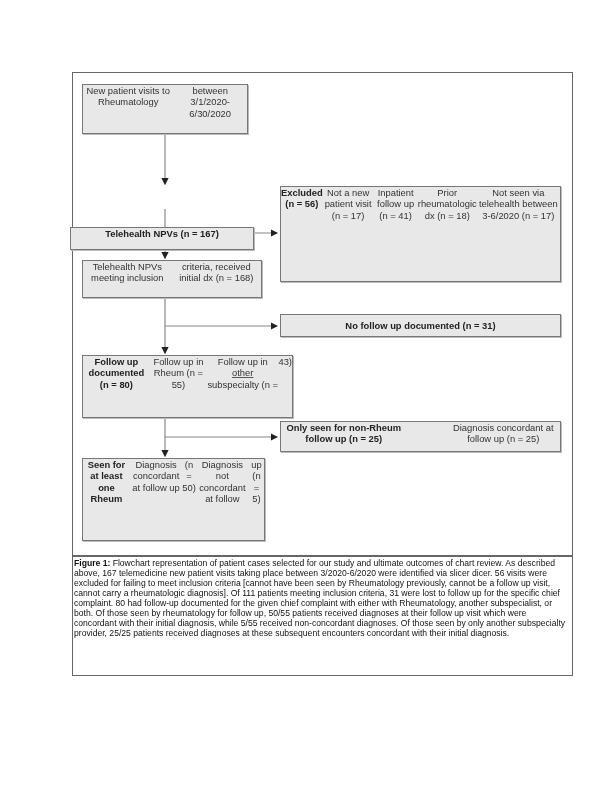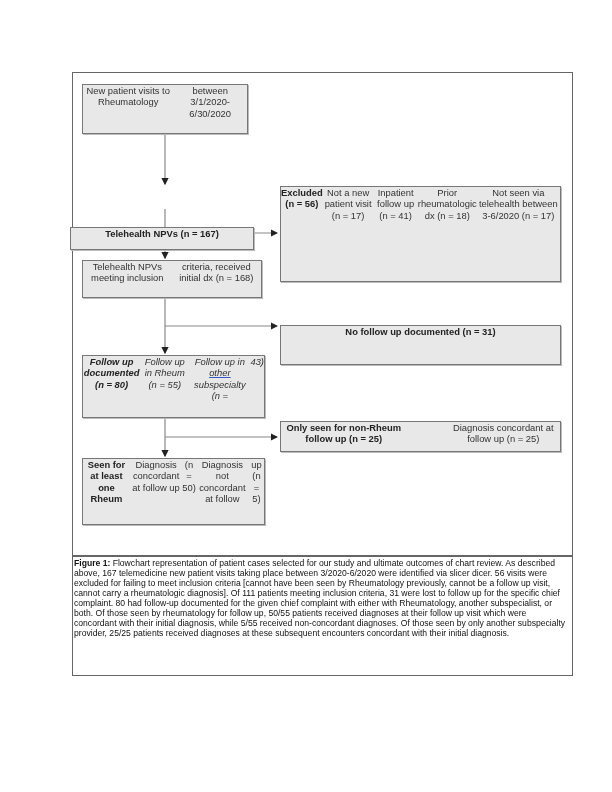--- a/index.html
+++ b/index.html
@@ -56,37 +56,37 @@
   <div>Inpatient follow up (n = 41)</div>
   <div>Prior rheumatologic dx (n = 18)</div>
   <div>Not seen via telehealth between 3-6/2020 (n = 17)</div>
 </div>
 
 <div class="box" style="left:82px; top:260px; width:180px; height:38px;justify-content:space-between;">
   <div>Telehealth NPVs meeting inclusion</div>
   <div>criteria, received initial dx (n = 168)</div>
 </div>
 
-<div class="box" style="left:280px; top:325px; width:281px; height:40px;">
+<div class="box" style="left:280px; top:314px; width:281px; height:23px;align-items:center;">
   <div class="bold">No follow up documented (n = 31)</div>
 </div>
 
-<div class="box" style="left:82px; top:355px; width:183px; height:63px;font-style:italic;">
+<div class="box" style="left:82px; top:355px; width:211px; height:63px;">
   <div class="bold">Follow up documented (n = 80)</div>
   <div>Follow up in Rheum (n = 55)</div>
   <div><span>Follow up in </span><span class="u">other</span><span> subspecialty (n =</span></div>
   <div>43)</div>
 </div>
 
 <div class="box" style="left:280px; top:421px; width:281px; height:31px;gap:40px;">
   <div class="bold">Only seen for non-Rheum follow up (n = 25)</div>
   <div>Diagnosis concordant at follow up (n = 25)</div>
 </div>
 
-<div class="box" style="left:82px; top:458px; width:183px; height:67px;">
+<div class="box" style="left:82px; top:458px; width:183px; height:83px;">
   <div class="bold">Seen for at least one Rheum</div>
   <div>Diagnosis concordant at follow up</div>
   <div>(n = 50)</div>
   <div>Diagnosis not concordant at follow</div>
   <div>up (n = 5)</div>
 </div>
 
 <div class="caption-box"><b>Figure 1:</b><span> Flowchart representation of patient cases selected for our study and ultimate outcomes of chart review. As described above, 167 telemedicine new patient visits taking place between 3/2020-6/2020 were identified via slicer dicer. 56 visits were excluded for failing to meet inclusion criteria [cannot have been seen by Rheumatology previously, cannot be a follow up visit, cannot carry a rheumatologic diagnosis]. Of 111 patients meeting inclusion criteria, 31 were lost to follow up for the specific chief complaint. 80 had follow-up documented for the given chief complaint with either with Rheumatology, another subspecialist, or both. Of those seen by rheumatology for follow up, 50/55 patients received diagnoses at their follow up visit which were concordant with their initial diagnosis, while 5/55 received non-concordant diagnoses. Of those seen by only another subspecialty provider, 25/25 patients received diagnoses at these subsequent encounters concordant with their initial diagnosis.</span></div>
 
 </body></html>

